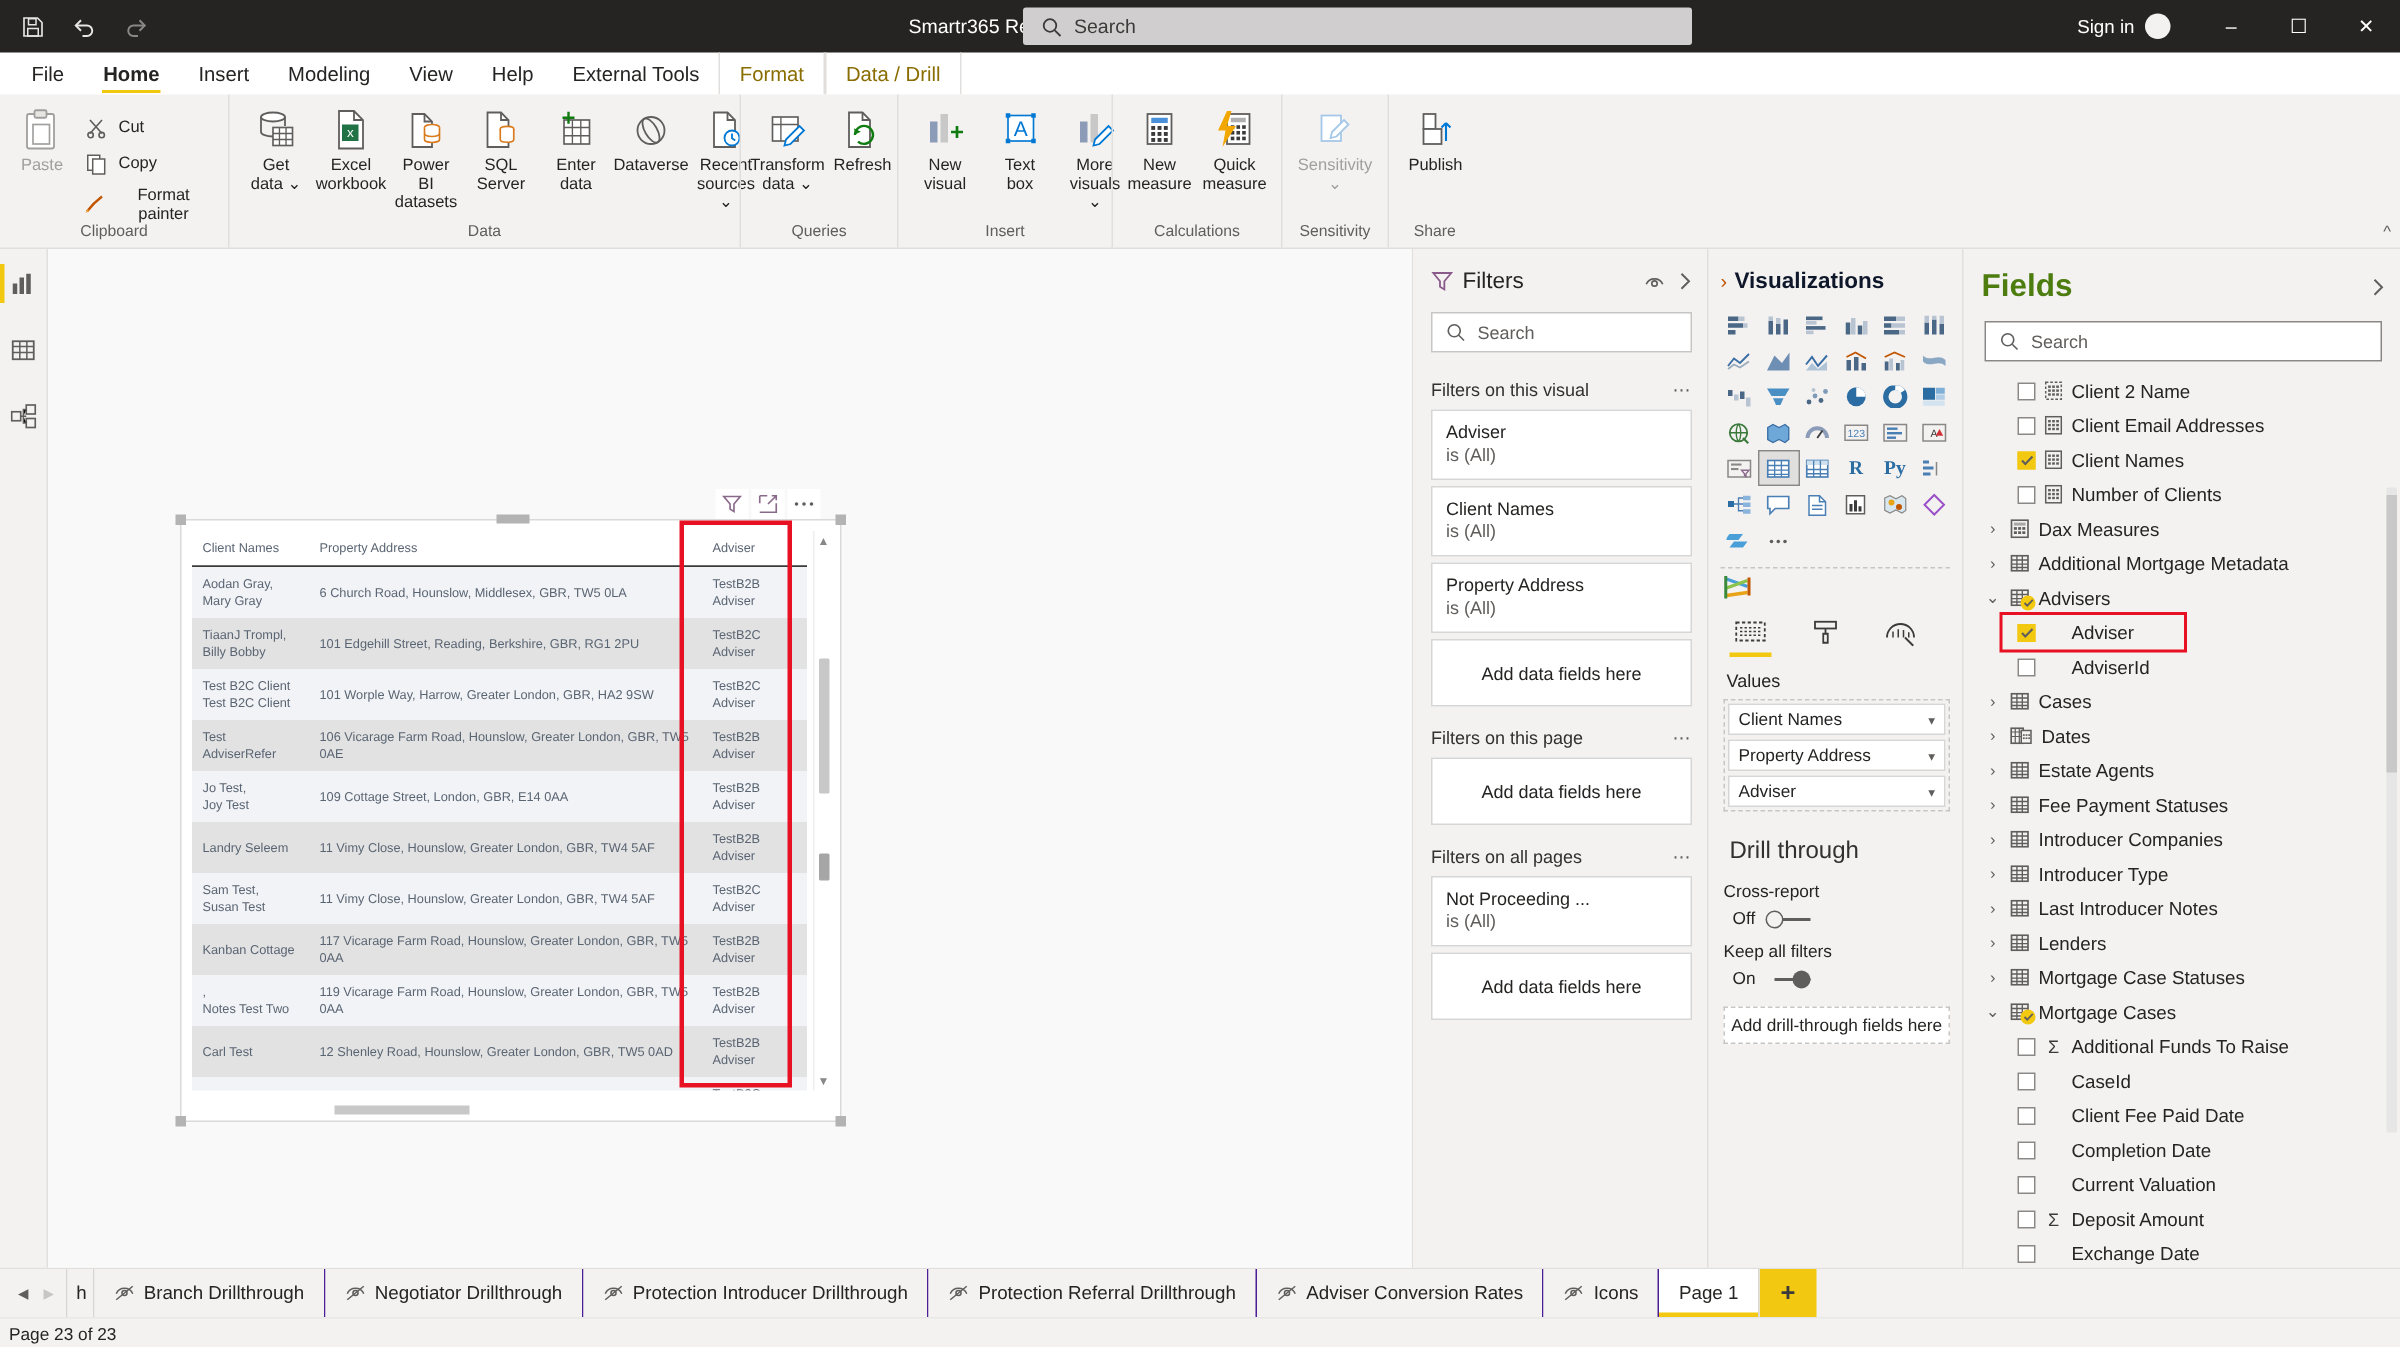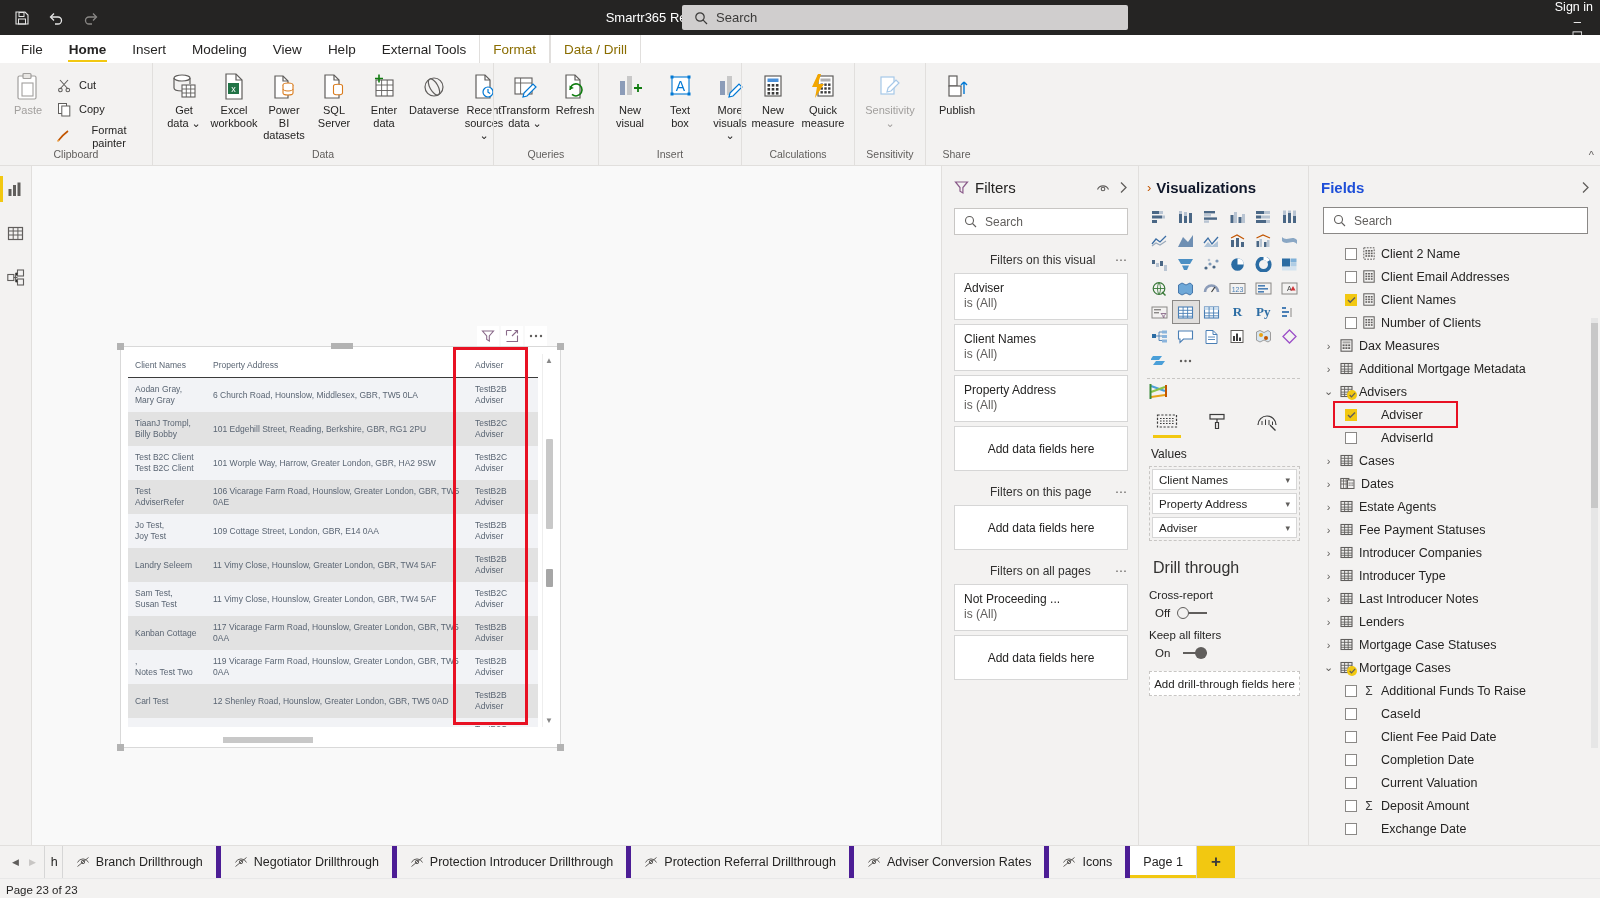--- a/index.html
+++ b/index.html
@@ -21,21 +21,21 @@
   .tb-title {
     position: absolute; left: 0; right: 0; text-align: center;
     font-size: 13px; color: #ffffff; pointer-events: none;
   }
   .tb-search {
     position: absolute; left: 682px; top: 5px; width: 446px; height: 25px;
     background: #d0cece; border-radius: 2px; display: flex; align-items: center;
     gap: 8px; padding-left: 12px; color: #3b3a39; font-size: 13px;
   }
   .tb-right {
-    position: absolute; right: 0; top: 0; height: 35px; display: flex; align-items: center; flex-direction: column;
+    position: absolute; right: 0; top: 0; height: 35px; display: flex; align-items: center;
   }
   .tb-signin { font-size: 12.5px; color: #ffffff; margin-right: 7px; }
   .tb-avatar { width: 17px; height: 17px; border-radius: 50%; background: #f3f2f1; margin-right: 18px; }
   .winbtn { width: 45px; height: 35px; display: flex; align-items: center; justify-content: center; color: #ffffff; font-size: 13px; }
 
   
   .ribbon-tabs {
     height: 28px; background: #ffffff; display: flex; align-items: stretch;
     font-size: 13.5px; border-bottom: 0px solid #e1dfdd; padding-left: 8px;
   }
@@ -146,21 +146,20 @@
   .pane-title { font-size: 15px; color: #252423; font-weight: normal; }
   .pane-hdr-icons { margin-left: auto; display: flex; gap: 9px; align-items: center; color: #605e5c; }
   .search-box {
     margin: 2px 10px 8px 12px; height: 27px; background: #ffffff; border: 1px solid #c8c6c4;
     display: flex; align-items: center; gap: 8px; padding-left: 9px; font-size: 12px; color: #605e5c;
   }
   .filters-scroll { flex: 1; overflow: hidden; padding: 0 10px 0 12px; }
   .f-section-hdr {
     display: flex; align-items: center; font-size: 12px; color: #323130;
     padding: 10px 0 6px 0;
-    margin-left: 36px;
   }
   .f-section-hdr .dots { margin-left: auto; color: #605e5c; letter-spacing: 1px; }
   .f-card {
     background: #ffffff; border: 1px solid #d6d6d6; padding: 7px 9px 8px 9px;
     margin-bottom: 4px; line-height: 15px;
   }
   .f-card .f-name { font-size: 12px; color: #252423; }
   .f-card .f-val { font-size: 12px; color: #605e5c; }
   .f-drop {
     background: #ffffff; border: 1px solid #d6d6d6; height: 45px;
@@ -215,21 +214,21 @@
     height: 25px; display: flex; align-items: center; justify-content: center;
     font-size: 11.5px; color: #252423;
   }
 
   
   .fields-pane {
     width: 292px; background: #f3f2f1; border-left: 1px solid #e1dfdd;
     display: flex; flex-direction: column; position: relative;
   }
   .fields-hdr { display: flex; align-items: center; padding: 13px 10px 9px 12px; }
-  .fields-title { font-size: 15px; color: #1d4ed8; font-weight: bold; }
+  .fields-title { font-size: 21px; color: #4d7c0f; font-weight: bold; }
   .fields-hdr .chev { margin-left: auto; color: #605e5c; font-size: 13px; }
   .fields-search {
     margin: 2px 12px 4px 14px; height: 27px; background: #ffffff; border: 1px solid #8a8886;
     display: flex; align-items: center; gap: 8px; padding-left: 9px; font-size: 12px; color: #605e5c;
   }
   .fields-list { flex: 1; overflow: hidden; padding-top: 4px; position: relative; }
   .frow {
     display: flex; align-items: center; height: 23px; font-size: 12.5px; color: #252423;
     padding-left: 14px; gap: 6px; white-space: nowrap;
   }
@@ -250,21 +249,21 @@
   }
 
   
   .pagetabs {
     height: 33px; background: #f3f2f1; border-top: 1px solid #e1dfdd;
     display: flex; align-items: stretch;
   }
   .nav-arrows { display: flex; align-items: center; gap: 10px; padding: 0 8px 0 12px; color: #605e5c; font-size: 9px; border-right: 1px solid #d6d6d6;}
   .ptab {
     display: flex; align-items: center; gap: 6px; padding: 0 13px; font-size: 12.5px;
-    color: #252423; border-right: 5px solid #4c1d95; background: #f3f2f1; white-space: nowrap;
+    color: #252423; border-right: 1px solid #4c1d95; background: #f3f2f1; white-space: nowrap;
   }
   .ptab.active { background: #ffffff; position: relative; border-right: 1px solid #d6d6d6; }
   .ptab.active::after { content: ""; position: absolute; left: 0; right: 0; bottom: 0; height: 3px; background: #f2c811; }
   .ptab-add {
     width: 38px; background: #f2c811; display: flex; align-items: center; justify-content: center;
     font-size: 17px; color: #3b3b3b; font-weight: bold;
   }
   .statusbar {
     height: 23px; background: #f3f2f1; display: flex; align-items: center;
     padding-left: 6px; font-size: 11.5px; color: #252423; border-top: 1px solid #e8e8e8;

